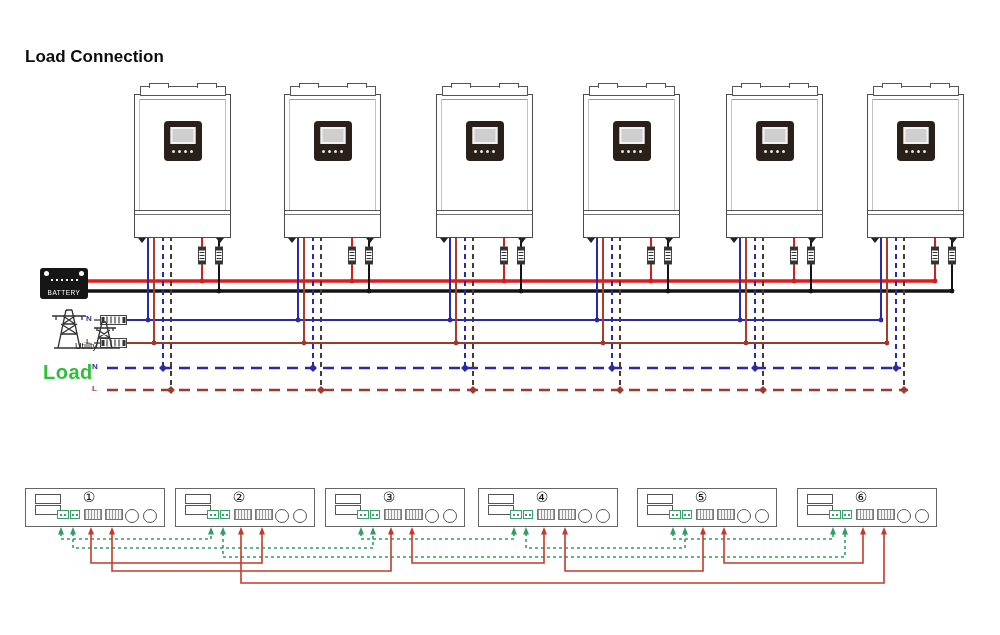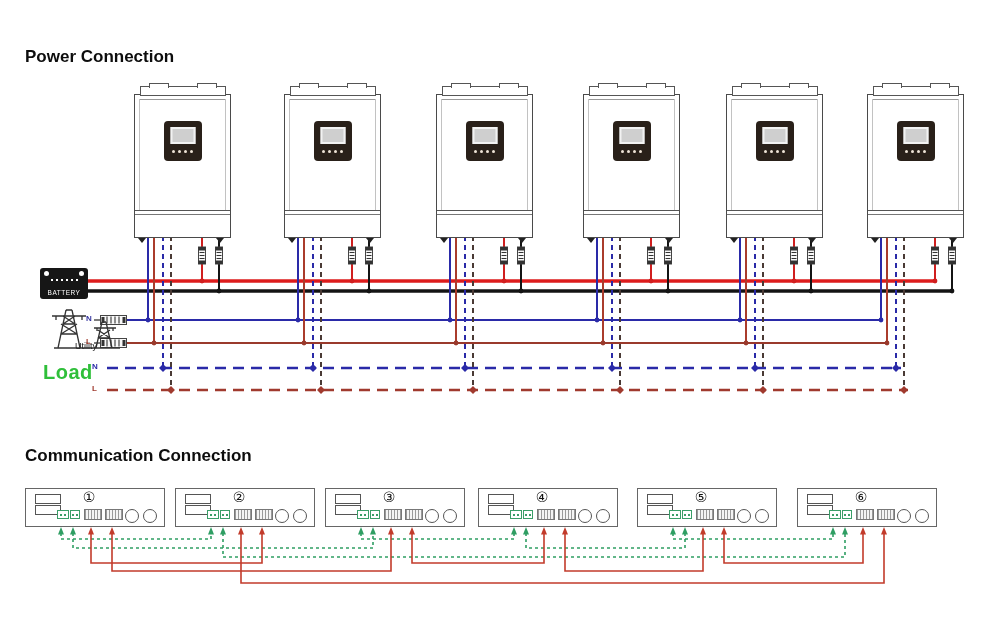--- a/index.html
+++ b/index.html
@@ -254,22 +254,21 @@
       <polygon points="112,527 109,534.5 115,534.5" fill="#c23b2b"></polygon>
       <polygon points="391,527 388,534.5 394,534.5" fill="#c23b2b"></polygon>
       <path d="M 565 532 V 571 H 703 V 532" fill="none" stroke="#c23b2b" stroke-width="1.6"></path>
       <polygon points="565,527 562,534.5 568,534.5" fill="#c23b2b"></polygon>
       <polygon points="703,527 700,534.5 706,534.5" fill="#c23b2b"></polygon>
       <path d="M 241 532 V 583 H 884 V 532" fill="none" stroke="#c23b2b" stroke-width="1.6"></path>
       <polygon points="241,527 238,534.5 244,534.5" fill="#c23b2b"></polygon>
       <polygon points="884,527 881,534.5 887,534.5" fill="#c23b2b"></polygon>
     </svg>
 
-  <div class="heading" style="top:47px">Power Connection</div>
-  <div class="heading" style="top:446px">Communication Connection</div>
+  <div class="heading" style="top:47px">Load Connection</div>
 
   <div class="battery">
     <span class="term" style="left:4px"></span>
     <span class="term" style="right:4px"></span>
     <span class="bat-dots">
         <i></i>
         <i></i>
         <i></i>
         <i></i>
         <i></i>

